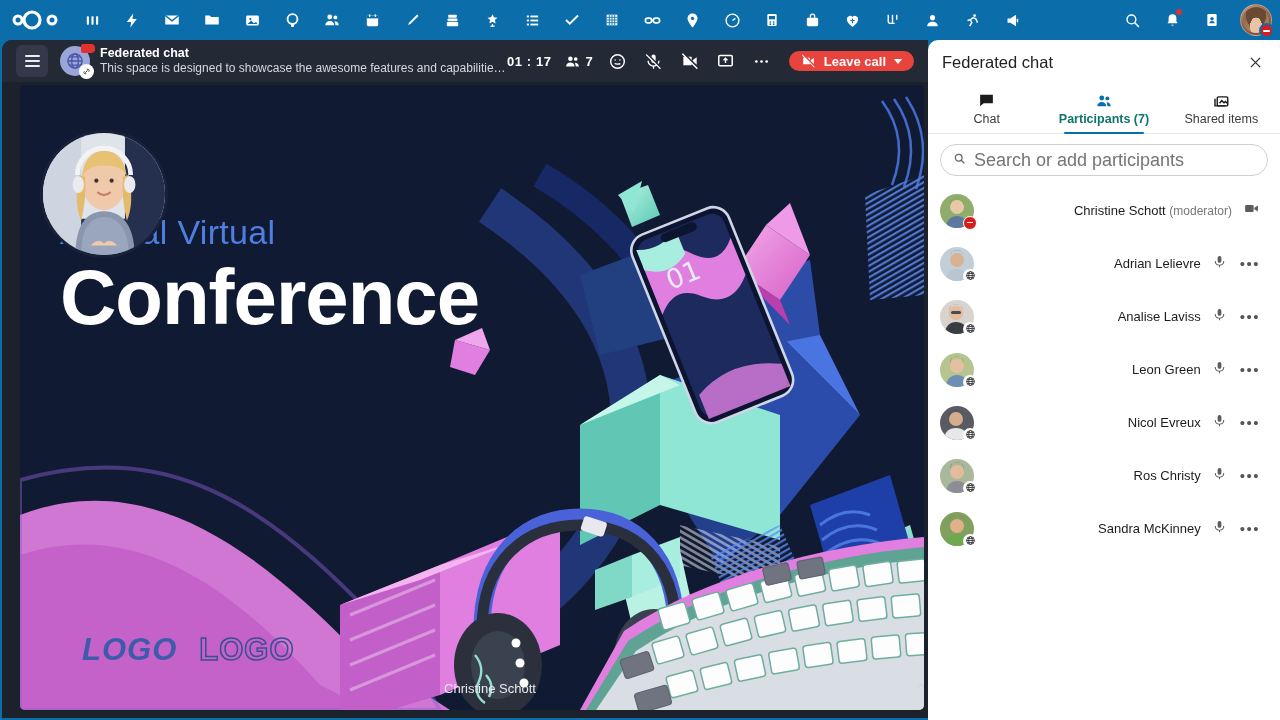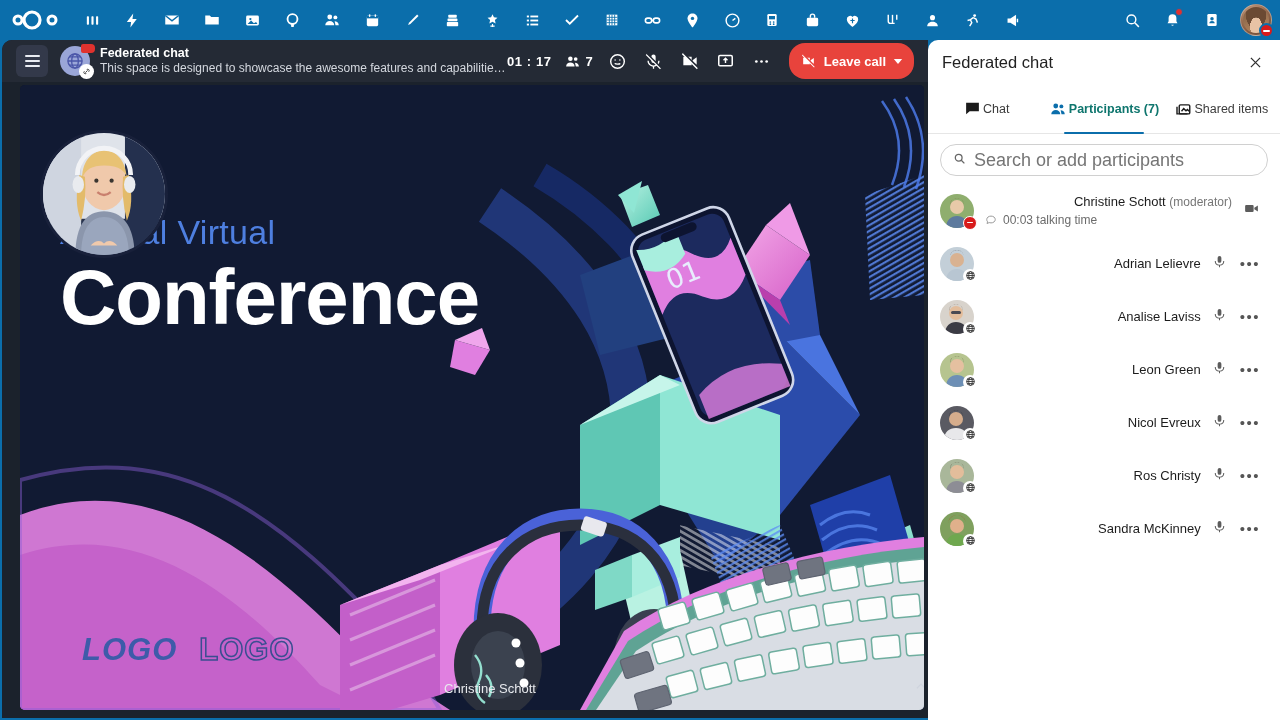--- a/index.html
+++ b/index.html
@@ -110,21 +110,21 @@
   #callhead-right { margin-left: auto; display: flex; align-items: center; gap: 2px; padding-right: 6px; }
   #timer { color: #fff; font-size: 13px; font-weight: bold; letter-spacing: .6px; margin-right: 10px; white-space: nowrap; }
   .hbtn {
     min-width: 34px; height: 34px; border-radius: 6px;
     display: flex; align-items: center; justify-content: center;
     color: #fff;
   }
   #pcount { color: #fff; font-size: 13px; font-weight: bold; display: flex; align-items: center; gap: 5px; margin-right: 6px; }
   #leave {
     background: #e8433c; color: #fff; border-radius: 16px;
-    height: 36px; padding: 0 11px; margin-left: 8px;
+    height: 20px; padding: 0 11px; margin-left: 8px;
     display: flex; align-items: center; gap: 7px;
     font-size: 13px; font-weight: bold; white-space: nowrap;
   }
 
   
   #stage {
     position: absolute; left: 18px; top: 45px;
     width: 904px; height: 625px;
     border-radius: 5px; overflow: hidden;
     background: #111a33;
@@ -175,21 +175,21 @@
     height: 44px; display: flex; align-items: center;
     padding: 0 10px 0 14px;
   }
   #sb-title { font-size: 16.5px; color: #222; font-weight: normal; }
   #sb-close {
     margin-left: auto; width: 30px; height: 30px; border-radius: 50%;
     display: flex; align-items: center; justify-content: center; color: #333;
   }
   #tabs { display: flex; height: 50px; border-bottom: 1px solid #e6e6e6; }
   .tab {
-    flex: 1; display: flex; flex-direction: row;
+    flex: 1; display: flex; flex-direction: column;
     align-items: center; justify-content: center; gap: 2px;
     color: #3b3b3b; font-size: 12.5px; position: relative;
   }
   .tab .ticon { height: 19px; display: flex; align-items: center; color: #1b1b1b; }
   .tab.active { color: #0f766e; font-weight: bold; }
   .tab.active .ticon { color: #0b6eab; }
   .tab.active::after {
     content: ""; position: absolute; bottom: -1px; left: 16%;
     width: 68%; height: 2.5px; background: #0b6eab; border-radius: 2px;
   }
@@ -800,26 +800,20 @@
               <path d="M10 11a7 7 0 0114 0c0-5-4-7-7-7s-7 2-7 7z" fill="#7a5c3a"></path>
             </svg>
         </div>
         <span class="dndbadge2"></span>
       </div>
       <div class="pmeta">
         <div class="pname">
           <span>Christine Schott</span>
           <span class="pmod">(moderator)</span>
         </div>
-        <div class="ptalk">
-          <svg width="12" height="12" viewBox="0 0 24 24" fill="none" stroke="#9b9b9b" stroke-width="2">
-              <path d="M3.5 11c0-4 3.8-6.8 8.5-6.8S20.5 7 20.5 11s-3.8 6.8-8.5 6.8c-1.3 0-2.6-.2-3.7-.6L4 19l1.2-3.3A6.9 6.9 0 013.5 11z"></path>
-            </svg>
-          <span>00:03 talking time</span>
-        </div>
       </div>
       <div class="pacts">
         <span>
           <svg width="17" height="17" viewBox="0 0 24 24" fill="#5c5c5c">
               <rect x="3" y="7" width="12" height="10" rx="1.6"></rect>
               <path d="M16 11l5-3.2v8.4L16 13z"></path>
             </svg>
         </span>
       </div>
     </div>

